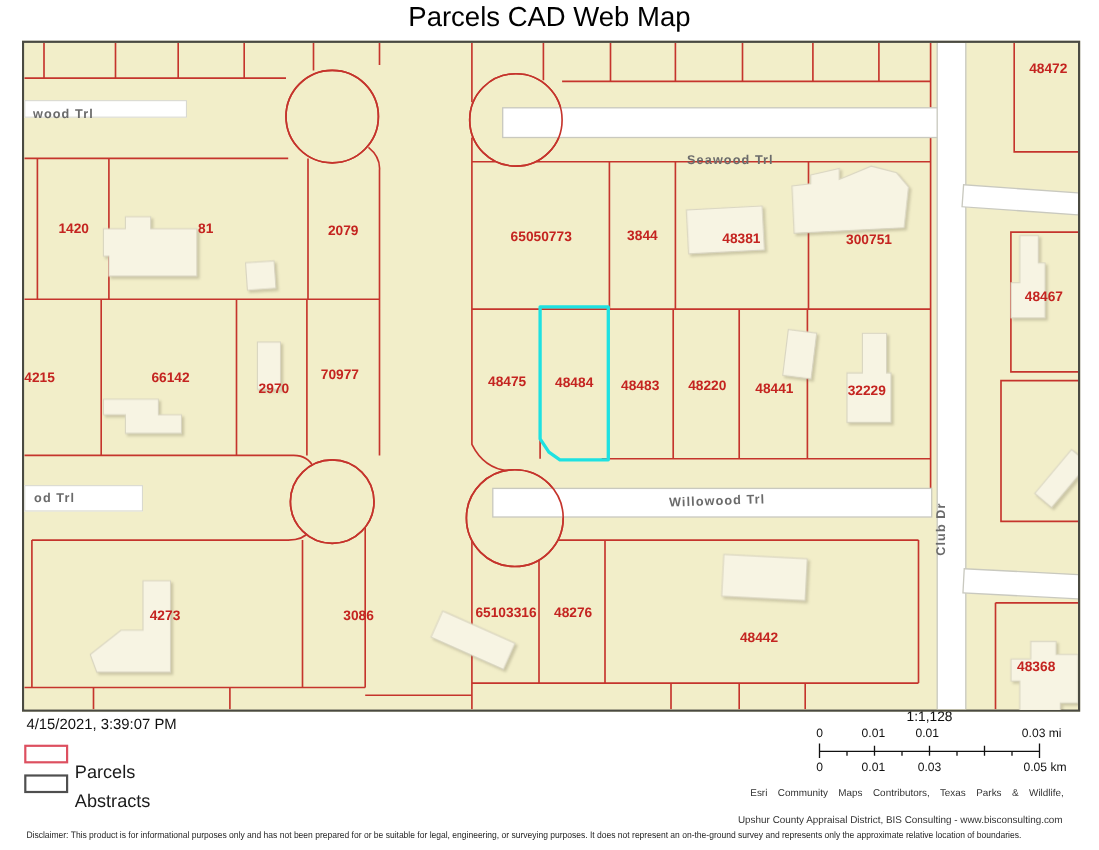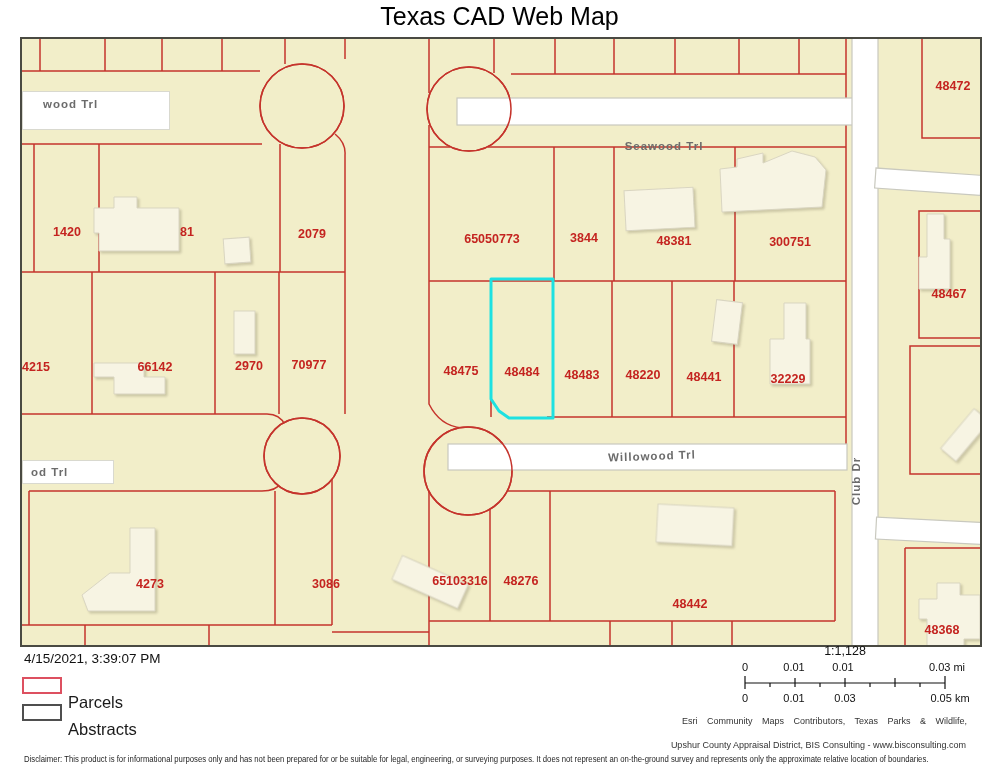--- a/index.html
+++ b/index.html
@@ -6,21 +6,21 @@
   .page{position:relative;width:999px;height:773px;background:#fff;overflow:hidden;
         font-family:"Liberation Sans",sans-serif;}
   .title{position:absolute;left:0;top:2px;width:100%;text-align:center;
          font-size:25px;color:#000;}
   
   .map{position:absolute;left:20px;top:37px;width:958px;height:606px;
        border:2px solid #4a4a42;overflow:hidden;background:#f2eec9;}
   .map svg{position:absolute;left:0;top:0;}
   .lbl-layer{position:absolute;left:0;top:0;width:100%;height:100%;}
   .pl{position:absolute;transform:translate(-50%,-50%);
-      font-weight:bold;font-size:12.5px;color:#c42420;white-space:nowrap;margin-top:24px;}
+      font-weight:bold;font-size:12.5px;color:#c42420;white-space:nowrap;}
   .street{position:absolute;font-weight:bold;font-size:11.5px;color:#6b6b6b;
           letter-spacing:1px;white-space:nowrap;}
   .street-box{background:#fff;border:1px solid #d9d9cf;box-sizing:border-box;}
   .buildings{filter:drop-shadow(2px 2px 1px rgba(90,85,60,.25));}
   
   .ts{position:absolute;left:24px;top:651px;font-size:13.5px;color:#111;}
   .swatch{position:absolute;left:22px;width:40px;height:17px;background:#fff;box-sizing:border-box;}
   .sw-parcels{top:677px;border:2px solid #dd5060;}
   .sw-abstracts{top:704px;border:2px solid #4f4f4f;}
   .leg-lbl{position:absolute;left:68px;font-size:16.5px;color:#1a1a1a;margin-top:17px;}
@@ -31,21 +31,21 @@
   .attr1{position:absolute;right:32px;top:716px;font-size:9px;color:#333;word-spacing:7px;}
   .attr2{position:absolute;right:33px;top:740px;font-size:9px;color:#333;}
   .disc{position:absolute;left:24px;top:754px;font-size:8.6px;color:#1f1f1f;white-space:nowrap;
         transform:scaleX(.9);transform-origin:left center;}
 </style>
 </head>
 <body>
 
 <div class="page">
 
-  <div class="title">Texas CAD Web Map</div>
+  <div class="title">Parcels CAD Web Map</div>
 
   <div class="map">
     <svg width="958" height="606" viewBox="0 0 958 606">
 
       <rect x="0" y="0" width="958" height="606" fill="#f2eec9"></rect>
 
       <path fill="none" stroke="#c5342c" stroke-width="1.5" d="
         M0,32 H238  M18,0 V32 M83,0 V32 M140,0 V32 M200,0 V32 M263,0 V25
         M0,105 H240  M313,95 Q324,104 323,116 V375  M323,0 V20
         M12,105 V233 M77,105 V233 M258,105 V233
@@ -111,32 +111,32 @@
         <path d="M905,175 H922 V200 H928 V250 H897 V218 H905 Z"></path>
         <rect x="933" y="370" width="20" height="52" transform="rotate(40 943 396)"></rect>
         <path d="M915,544 H938 V556 H958 V600 H942 V607 H905 V580 H897 V560 H915 Z"></path>
       </g>
 
       <path d="M469,240 H531 V379 H487 L477,372 L469,360 Z" fill="none" stroke="#1ee1e1" stroke-width="3" stroke-linejoin="round"></path>
     </svg>
 
     <div class="lbl-layer">
 
-      <div class="street street-box" style="left:0;top:52px;width:148px;height:39px;line-height:25px;padding-left:20px;box-sizing:border-box;">wood Trl</div>
+      <div class="street street-box" style="left:0;top:52px;width:148px;height:16px;line-height:25px;padding-left:7px;box-sizing:border-box;">wood Trl</div>
       <div class="street" style="left:562px;top:65px;width:160px;text-align:center;margin-top:36px;">Seawood Trl</div>
-      <div class="street street-box" style="left:0;top:402px;width:92px;height:24px;line-height:23px;padding-left:8px;box-sizing:border-box;margin-top:19px;">od Trl</div>
+      <div class="street street-box" style="left:0;top:402px;width:108px;height:24px;line-height:23px;padding-left:8px;box-sizing:border-box;">od Trl</div>
       <div class="street" style="left:540px;top:411px;width:180px;text-align:center;transform:rotate(-2deg);">Willowood Trl</div>
       <div class="street" style="left:790px;top:435px;width:90px;height:14px;text-align:center;transform:rotate(-90deg);">Club Dr</div>
 
       <div class="pl" style="left:45px;top:169px">1420</div>
       <div class="pl" style="left:165px;top:169px">81</div>
       <div class="pl" style="left:290px;top:171px">2079</div>
       <div class="pl" style="left:14px;top:304px">4215</div>
       <div class="pl" style="left:133px;top:304px">66142</div>
-      <div class="pl" style="left:227px;top:303px">2970</div>
+      <div class="pl" style="left:227px;top:314px">2970</div>
       <div class="pl" style="left:287px;top:302px">70977</div>
       <div class="pl" style="left:128px;top:521px">4273</div>
       <div class="pl" style="left:304px;top:521px">3086</div>
       <div class="pl" style="left:470px;top:176px">65050773</div>
       <div class="pl" style="left:562px;top:175px">3844</div>
       <div class="pl" style="left:652px;top:178px">48381</div>
       <div class="pl" style="left:768px;top:179px">300751</div>
       <div class="pl" style="left:439px;top:308px">48475</div>
       <div class="pl" style="left:500px;top:309px">48484</div>
       <div class="pl" style="left:560px;top:312px">48483</div>

